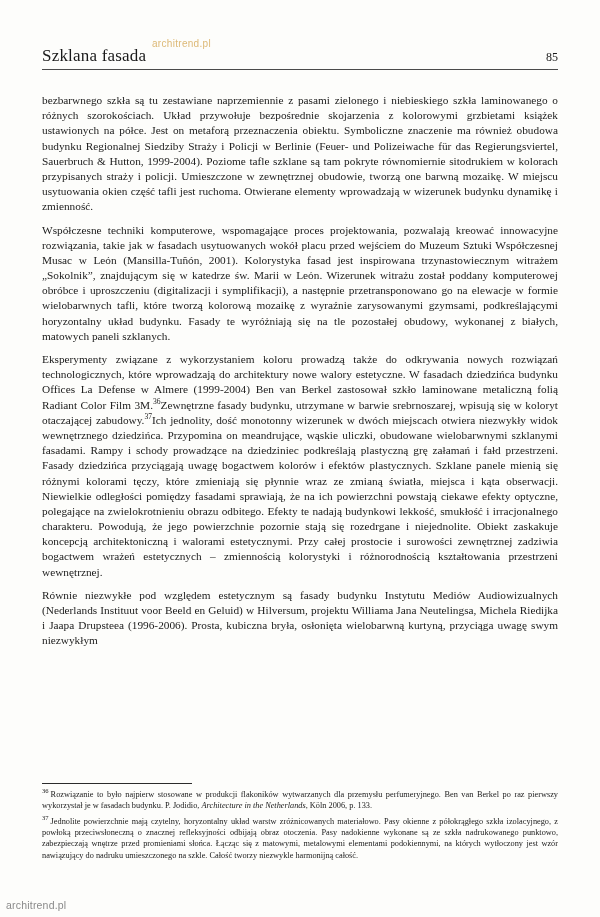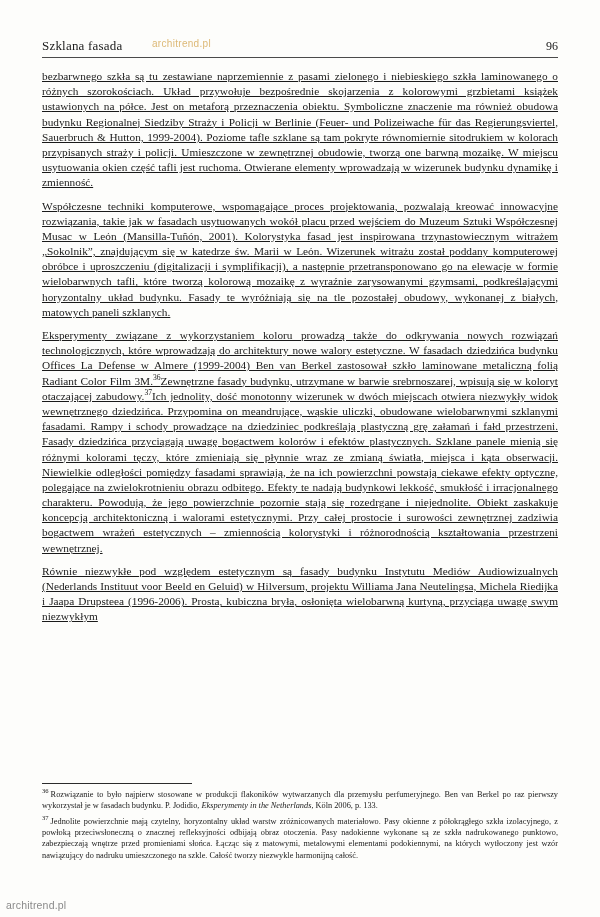--- a/index.html
+++ b/index.html
@@ -32,45 +32,45 @@
   .header {
     display: flex;
     align-items: baseline;
     justify-content: space-between;
     font-size: 11.5px;
     padding-bottom: 3px;
     border-bottom: 1px solid #4a4a4a;
     position: relative;
   }
   .header-title {
-    font-size: 13px;
+    font-size: 17px;
     letter-spacing: 0.2px;
     color: #1a1a1a;
+    margin-top: 8px;
   }
   .header-watermark {
     position: absolute;
     left: 110px;
     top: 0px;
     font-family: "Liberation Sans", sans-serif;
     font-size: 10px;
     color: #d2a24a;
     opacity: 0.75;
     letter-spacing: 0.3px;
   }
   .header-page {
     font-size: 12px;
     color: #1a1a1a;
   }
   .body-text {
-    margin-top: 11px;
+    margin-top: 23px;
     font-size: 11.3px;
     line-height: 1.345;
     text-align: justify;
     hyphens: auto;
-    text-decoration: underline;
   }
   .body-text p {
     margin: 0 0 8px 0;
     text-indent: 0;
   }
   sup {
     font-size: 7.6px;
     vertical-align: super;
     line-height: 0;
   }
@@ -114,37 +114,37 @@
 </head>
 <body>
 
 <div class="page">
 
   <div class="content">
 
     <div class="header">
       <span class="header-title">Szklana fasada</span>
       <span class="header-watermark">architrend.pl</span>
-      <span class="header-page">96</span>
+      <span class="header-page">85</span>
     </div>
 
     <div class="body-text">
       <p>bezbarwnego szkła są tu zestawiane naprzemiennie z pasami zielonego i niebieskiego szkła laminowanego o różnych szorokościach. Układ przywołuje bezpośrednie skojarzenia z kolorowymi grzbietami książek ustawionych na półce. Jest on metaforą przeznaczenia obiektu. Symboliczne znaczenie ma również obudowa budynku Regionalnej Siedziby Straży i Policji w Berlinie (Feuer- und Polizeiwache für das Regierungsviertel, Sauerbruch &amp; Hutton, 1999-2004). Poziome tafle szklane są tam pokryte równomiernie sitodrukiem w kolorach przypisanych straży i policji. Umieszczone w zewnętrznej obudowie, tworzą one barwną mozaikę. W miejscu usytuowania okien część tafli jest ruchoma. Otwierane elementy wprowadzają w wizerunek budynku dynamikę i zmienność.</p>
       <p>Współczesne techniki komputerowe, wspomagające proces projektowania, pozwalają kreować innowacyjne rozwiązania, takie jak w fasadach usytuowanych wokół placu przed wejściem do Muzeum Sztuki Współczesnej Musac w Leόn (Mansilla-Tuñón, 2001). Kolorystyka fasad jest inspirowana trzynastowiecznym witrażem „Sokolnik”, znajdującym się w katedrze św. Marii w Leόn. Wizerunek witrażu został poddany komputerowej obróbce i uproszczeniu (digitalizacji i symplifikacji), a następnie przetransponowano go na elewacje w formie wielobarwnych tafli, które tworzą kolorową mozaikę z wyraźnie zarysowanymi gzymsami, podkreślającymi horyzontalny układ budynku. Fasady te wyróżniają się na tle pozostałej obudowy, wykonanej z białych, matowych paneli szklanych.</p>
       <p><span>Eksperymenty związane z wykorzystaniem koloru prowadzą także do odkrywania nowych rozwiązań technologicznych, które wprowadzają do architektury nowe walory estetyczne. W fasadach dziedzińca budynku Offices La Defense w Almere (1999-2004) Ben van Berkel zastosował szkło laminowane metaliczną folią Radiant Color Film 3M.</span><sup>36</sup><span>Zewnętrzne fasady budynku, utrzymane w barwie srebrnoszarej, wpisują się w koloryt otaczającej zabudowy.</span><sup>37</sup><span>Ich jednolity, dość monotonny wizerunek w dwóch miejscach otwiera niezwykły widok wewnętrznego dziedzińca. Przypomina on meandrujące, wąskie uliczki, obudowane wielobarwnymi szklanymi fasadami. Rampy i schody prowadzące na dziedziniec podkreślają plastyczną grę załamań i fałd przestrzeni. Fasady dziedzińca przyciągają uwagę bogactwem kolorów i efektów plastycznych. Szklane panele mienią się różnymi kolorami tęczy, które zmieniają się płynnie wraz ze zmianą światła, miejsca i kąta obserwacji. Niewielkie odległości pomiędzy fasadami sprawiają, że na ich powierzchni powstają ciekawe efekty optyczne, polegające na zwielokrotnieniu obrazu odbitego. Efekty te nadają budynkowi lekkość, smukłość i irracjonalnego charakteru. Powodują, że jego powierzchnie pozornie stają się rozedrgane i niejednolite. Obiekt zaskakuje koncepcją architektoniczną i walorami estetycznymi. Przy całej prostocie i surowości zewnętrznej zadziwia bogactwem wrażeń estetycznych – zmiennością kolorystyki i różnorodnością kształtowania przestrzeni wewnętrznej.</span></p>
       <p>Równie niezwykłe pod względem estetycznym są fasady budynku Instytutu Mediów Audiowizualnych (Nederlands Instituut voor Beeld en Geluid) w Hilversum, projektu Williama Jana Neutelingsa, Michela Riedijka i Jaapa Drupsteea (1996-2006). Prosta, kubiczna bryła, osłonięta wielobarwną kurtyną, przyciąga uwagę swym niezwykłym</p>
     </div>
 
   </div>
 
   <div class="footnotes">
     <div class="fn-rule"></div>
 
     <div class="footnote">
-      <span class="fn-num">36</span><span>Rozwiązanie to było najpierw stosowane w produkcji flakoników wytwarzanych dla przemysłu perfumeryjnego. Ben van Berkel po raz pierwszy wykorzystał je w fasadach budynku. P. Jodidio, </span><i>Eksperymenty in the Netherlands</i><span>, Köln 2006, p. 133.</span>
+      <span class="fn-num">36</span><span>Rozwiązanie to było najpierw stosowane w produkcji flakoników wytwarzanych dla przemysłu perfumeryjnego. Ben van Berkel po raz pierwszy wykorzystał je w fasadach budynku. P. Jodidio, </span><i>Architecture in the Netherlands</i><span>, Köln 2006, p. 133.</span>
     </div>
 
     <div class="footnote">
       <span class="fn-num">37</span><span>Jednolite powierzchnie mają czytelny, horyzontalny układ warstw zróżnicowanych materiałowo. Pasy okienne z półokrągłego szkła izolacyjnego, z powłoką przeciwsłoneczną o znacznej refleksyjności odbijają obraz otoczenia. Pasy nadokienne wykonane są ze szkła nadrukowanego punktowo, zabezpieczają wnętrze przed promieniami słońca. Łącząc się z matowymi, metalowymi elementami podokiennymi, na których wytłoczony jest wzór nawiązujący do nadruku umieszczonego na szkle. Całość tworzy niezwykle harmonijną całość.</span><i></i><span></span>
     </div>
   </div>
 
   <div class="site-mark">architrend.pl</div>
 
 </div>

